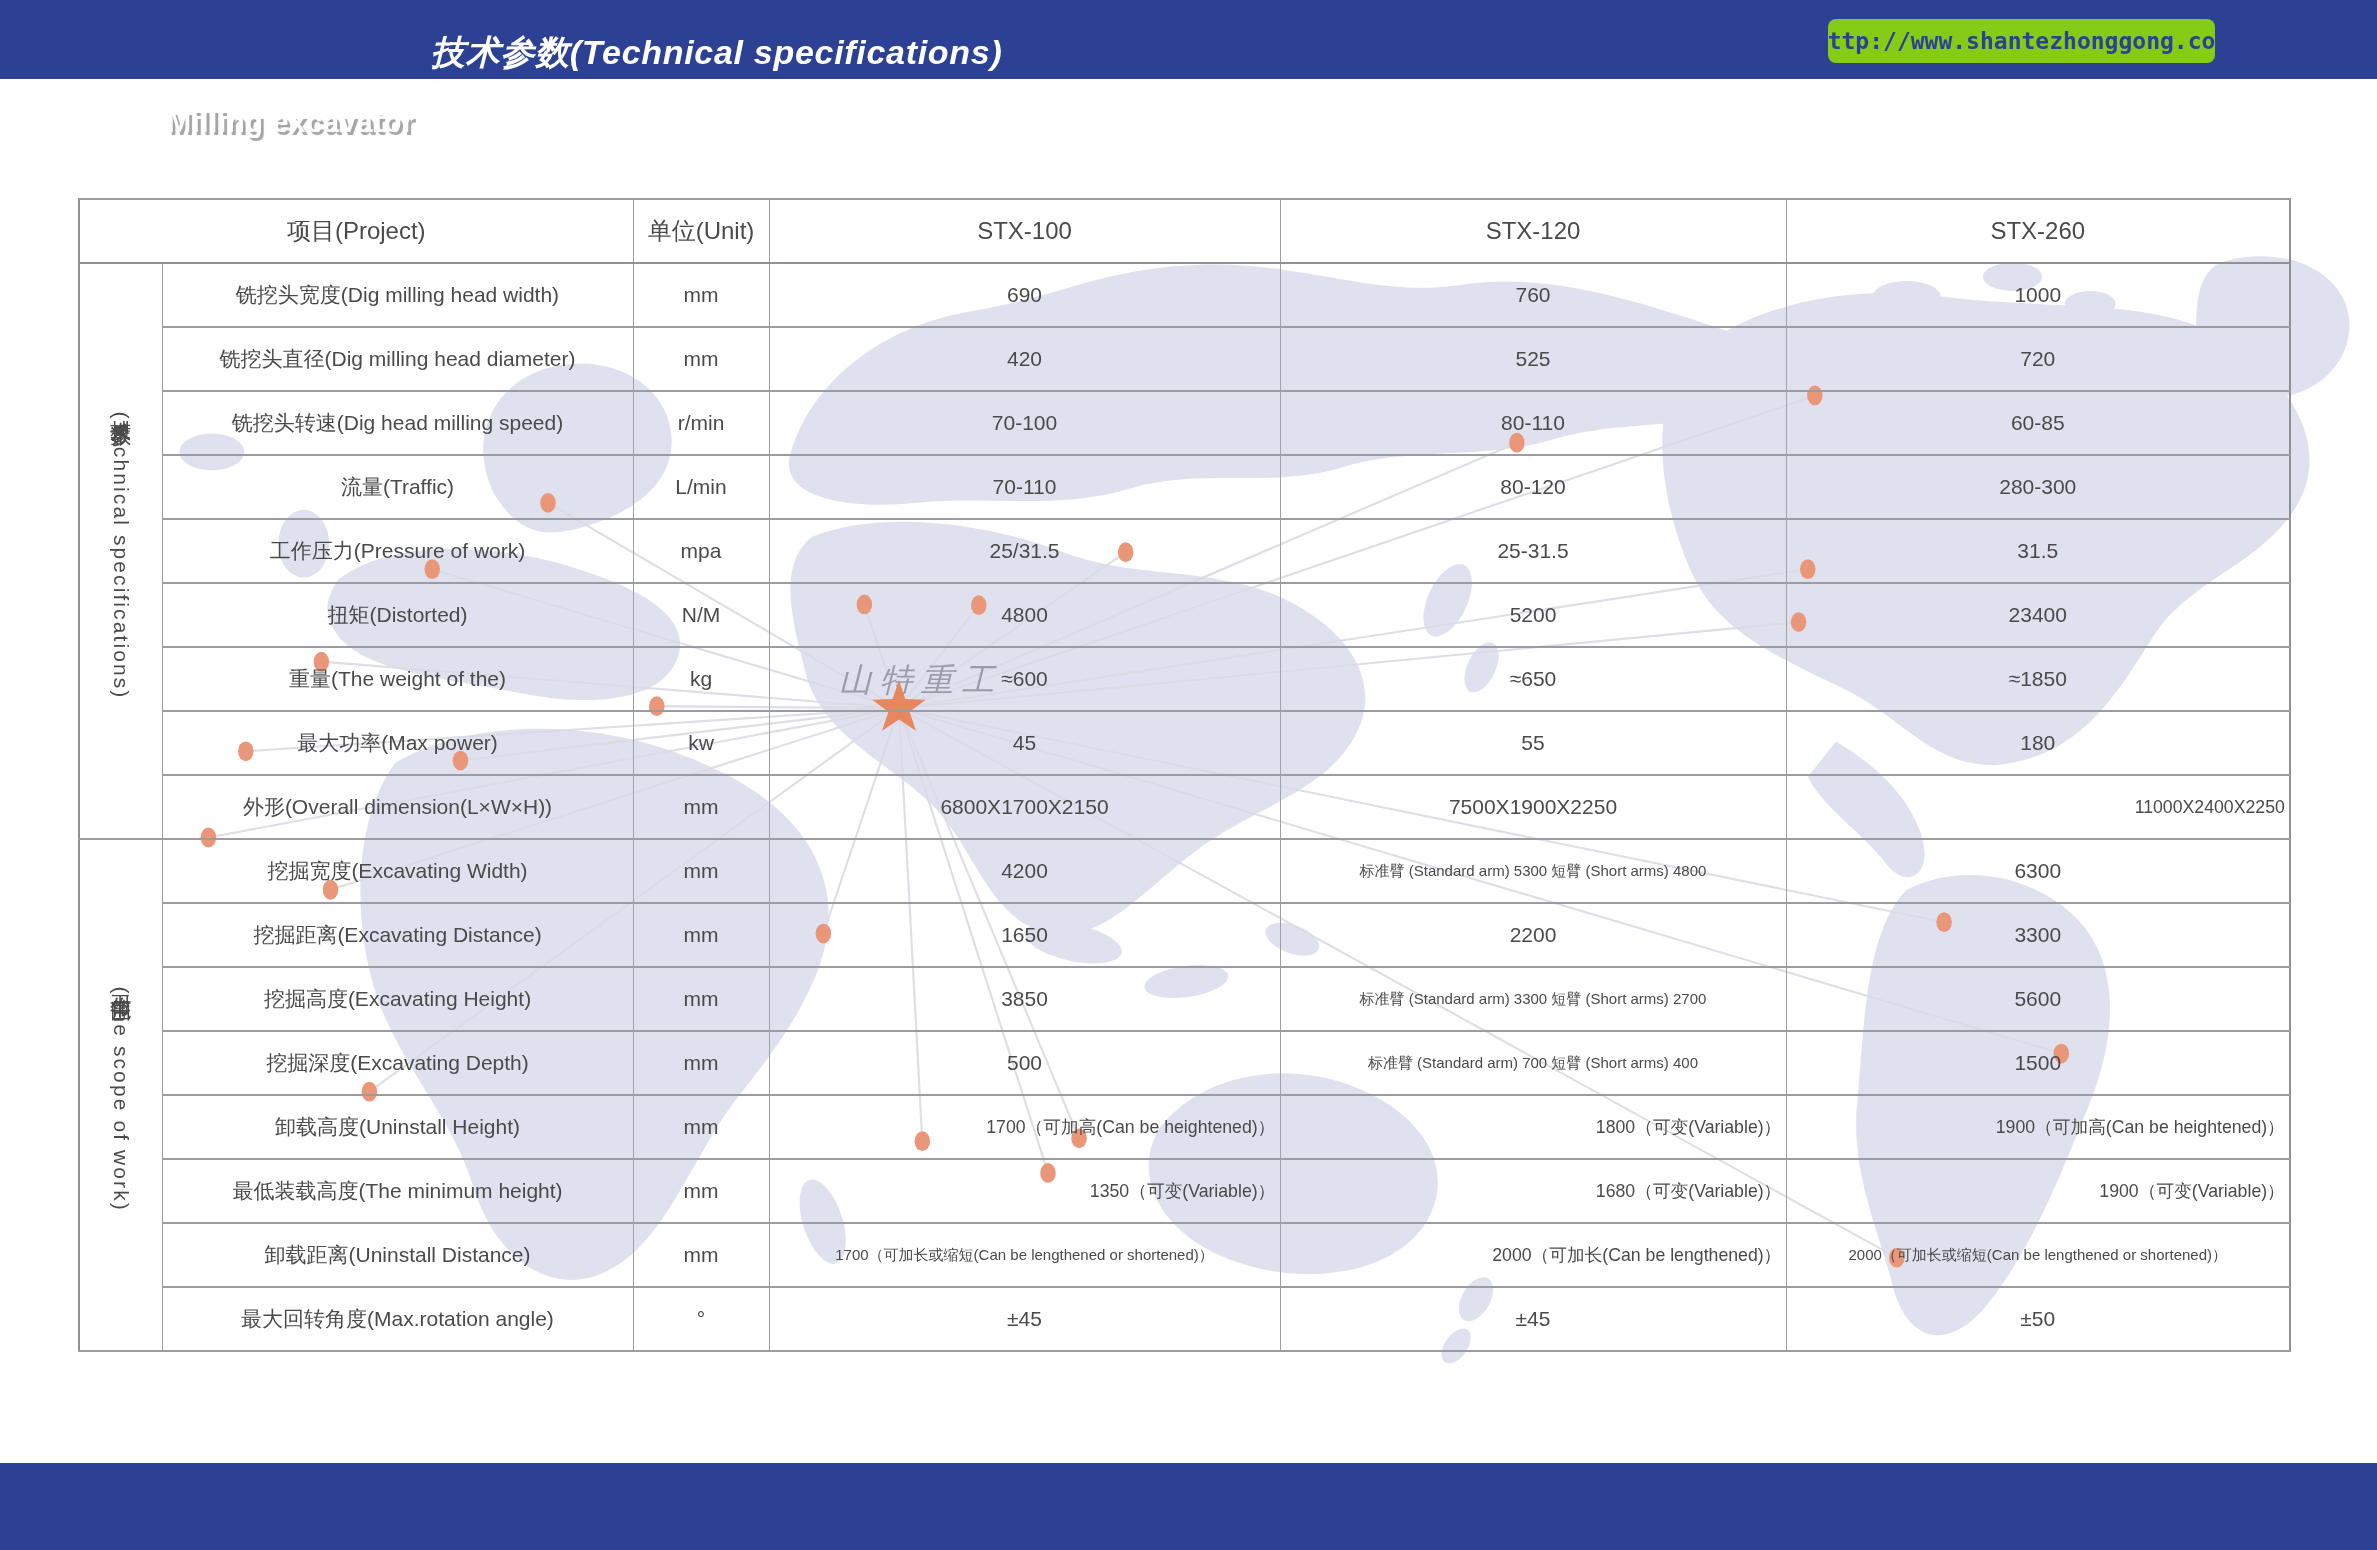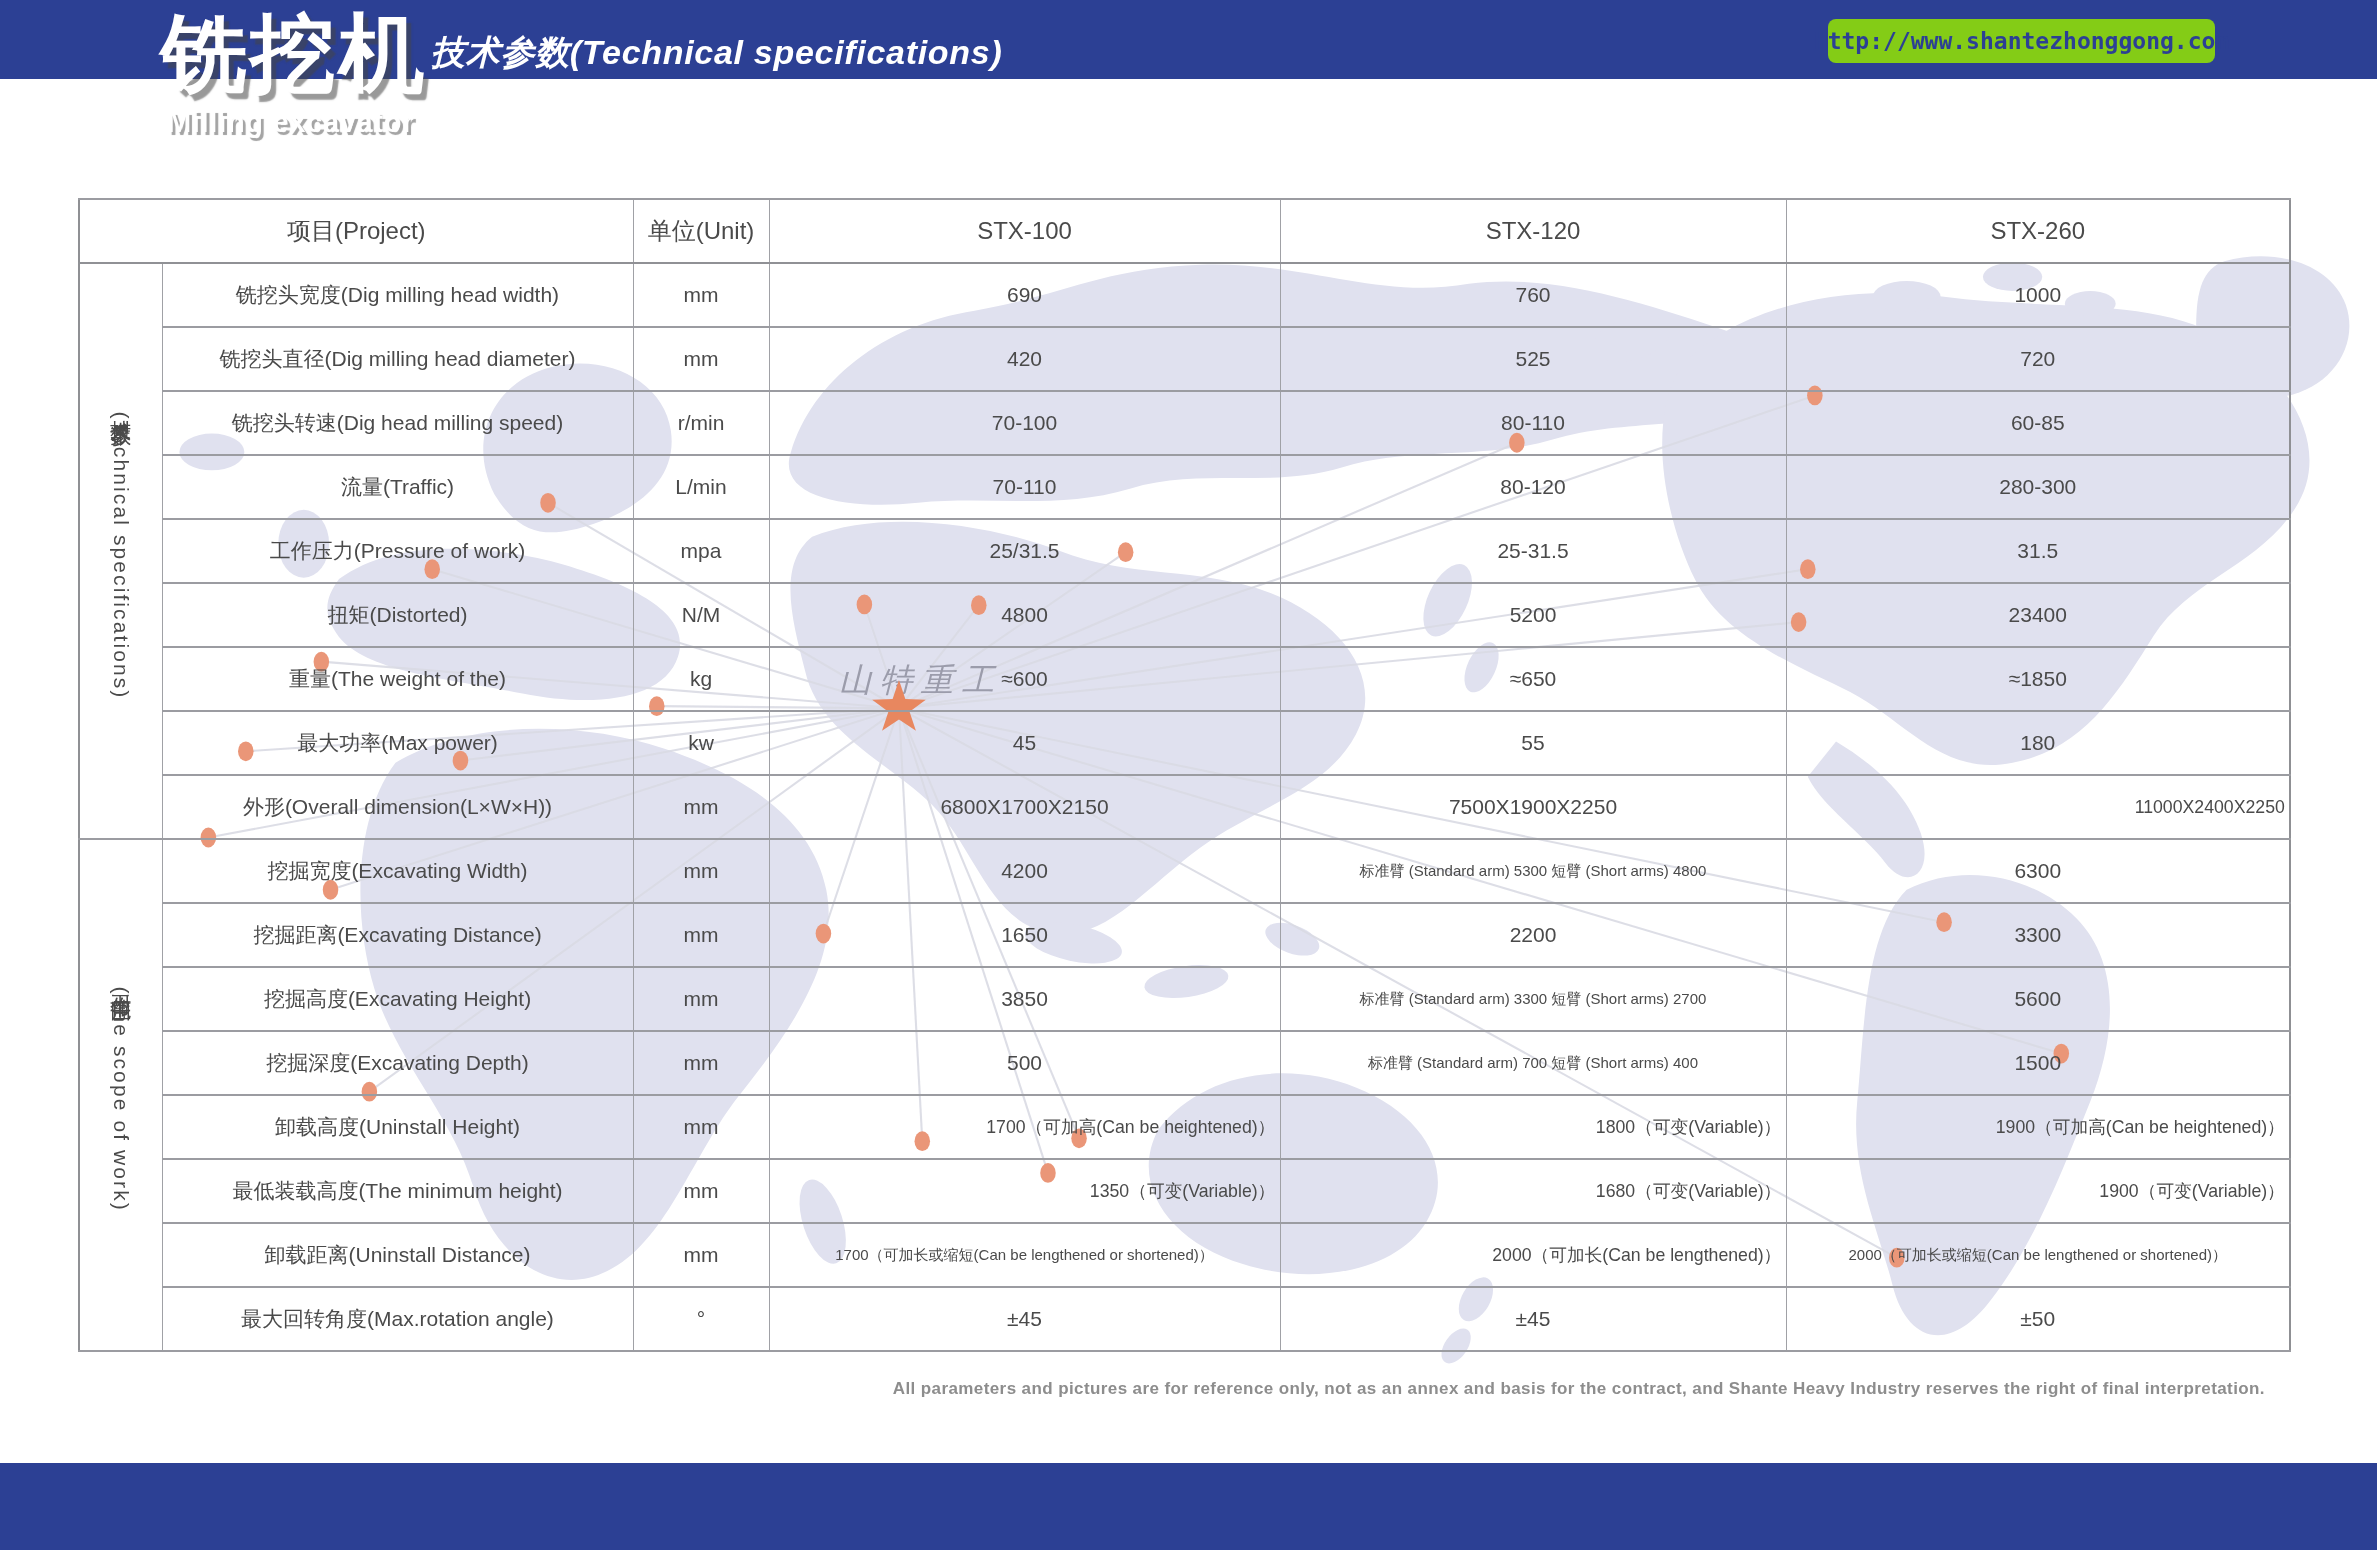--- a/index.html
+++ b/index.html
@@ -159,21 +159,20 @@
       <ellipse cx="1528" cy="1612" rx="11" ry="14"></ellipse>
       <ellipse cx="1484" cy="1661" rx="11" ry="14"></ellipse>
       <ellipse cx="2686" cy="1781" rx="11" ry="14"></ellipse>
     </g>
 
     <text x="1188" y="978" font-size="46" letter-spacing="12" fill="#9b9cab" font-style="italic" font-family="DejaVu Serif, serif">山特重工</text>
     <polygon fill="#e8875f" points="1273,963 1282,990 1311,991 1288,1008 1297,1035 1273,1019 1249,1035 1258,1008 1235,991 1264,990"></polygon>
   </svg>
 
   <div class="topbar"></div>
-  <div class="logo-cn">铣挖机</div>
   <div class="logo-en">Milling excavator</div>
   <div class="page-title">技术参数(Technical specifications)</div>
   <div class="url-box">Http://www.shantezhonggong.com</div>
 
   <table class="spec">
     <colgroup>
       <col style="width:83px">
         <col style="width:471px">
         <col style="width:136px">
       <col style="width:511px">
@@ -308,19 +307,18 @@
           <td class="c-label">最大回转角度(Max.rotation angle)</td>
           <td class="c-unit">°</td>
           <td class="c-value">±45</td>
           <td class="c-value">±45</td>
           <td class="c-value">±50</td>
         </tr>
       </tbody>
   </table>
 
   <div class="disclaimer">
-    <div class="en">All parameters and pictures are for reference only, not as an annex and basis for the contract, and Shante Heavy Industry reserves the right of final interpretation.</div>
   </div>
 
   <div class="footbar"></div>
 
 </div>
 
 
 </body></html>

